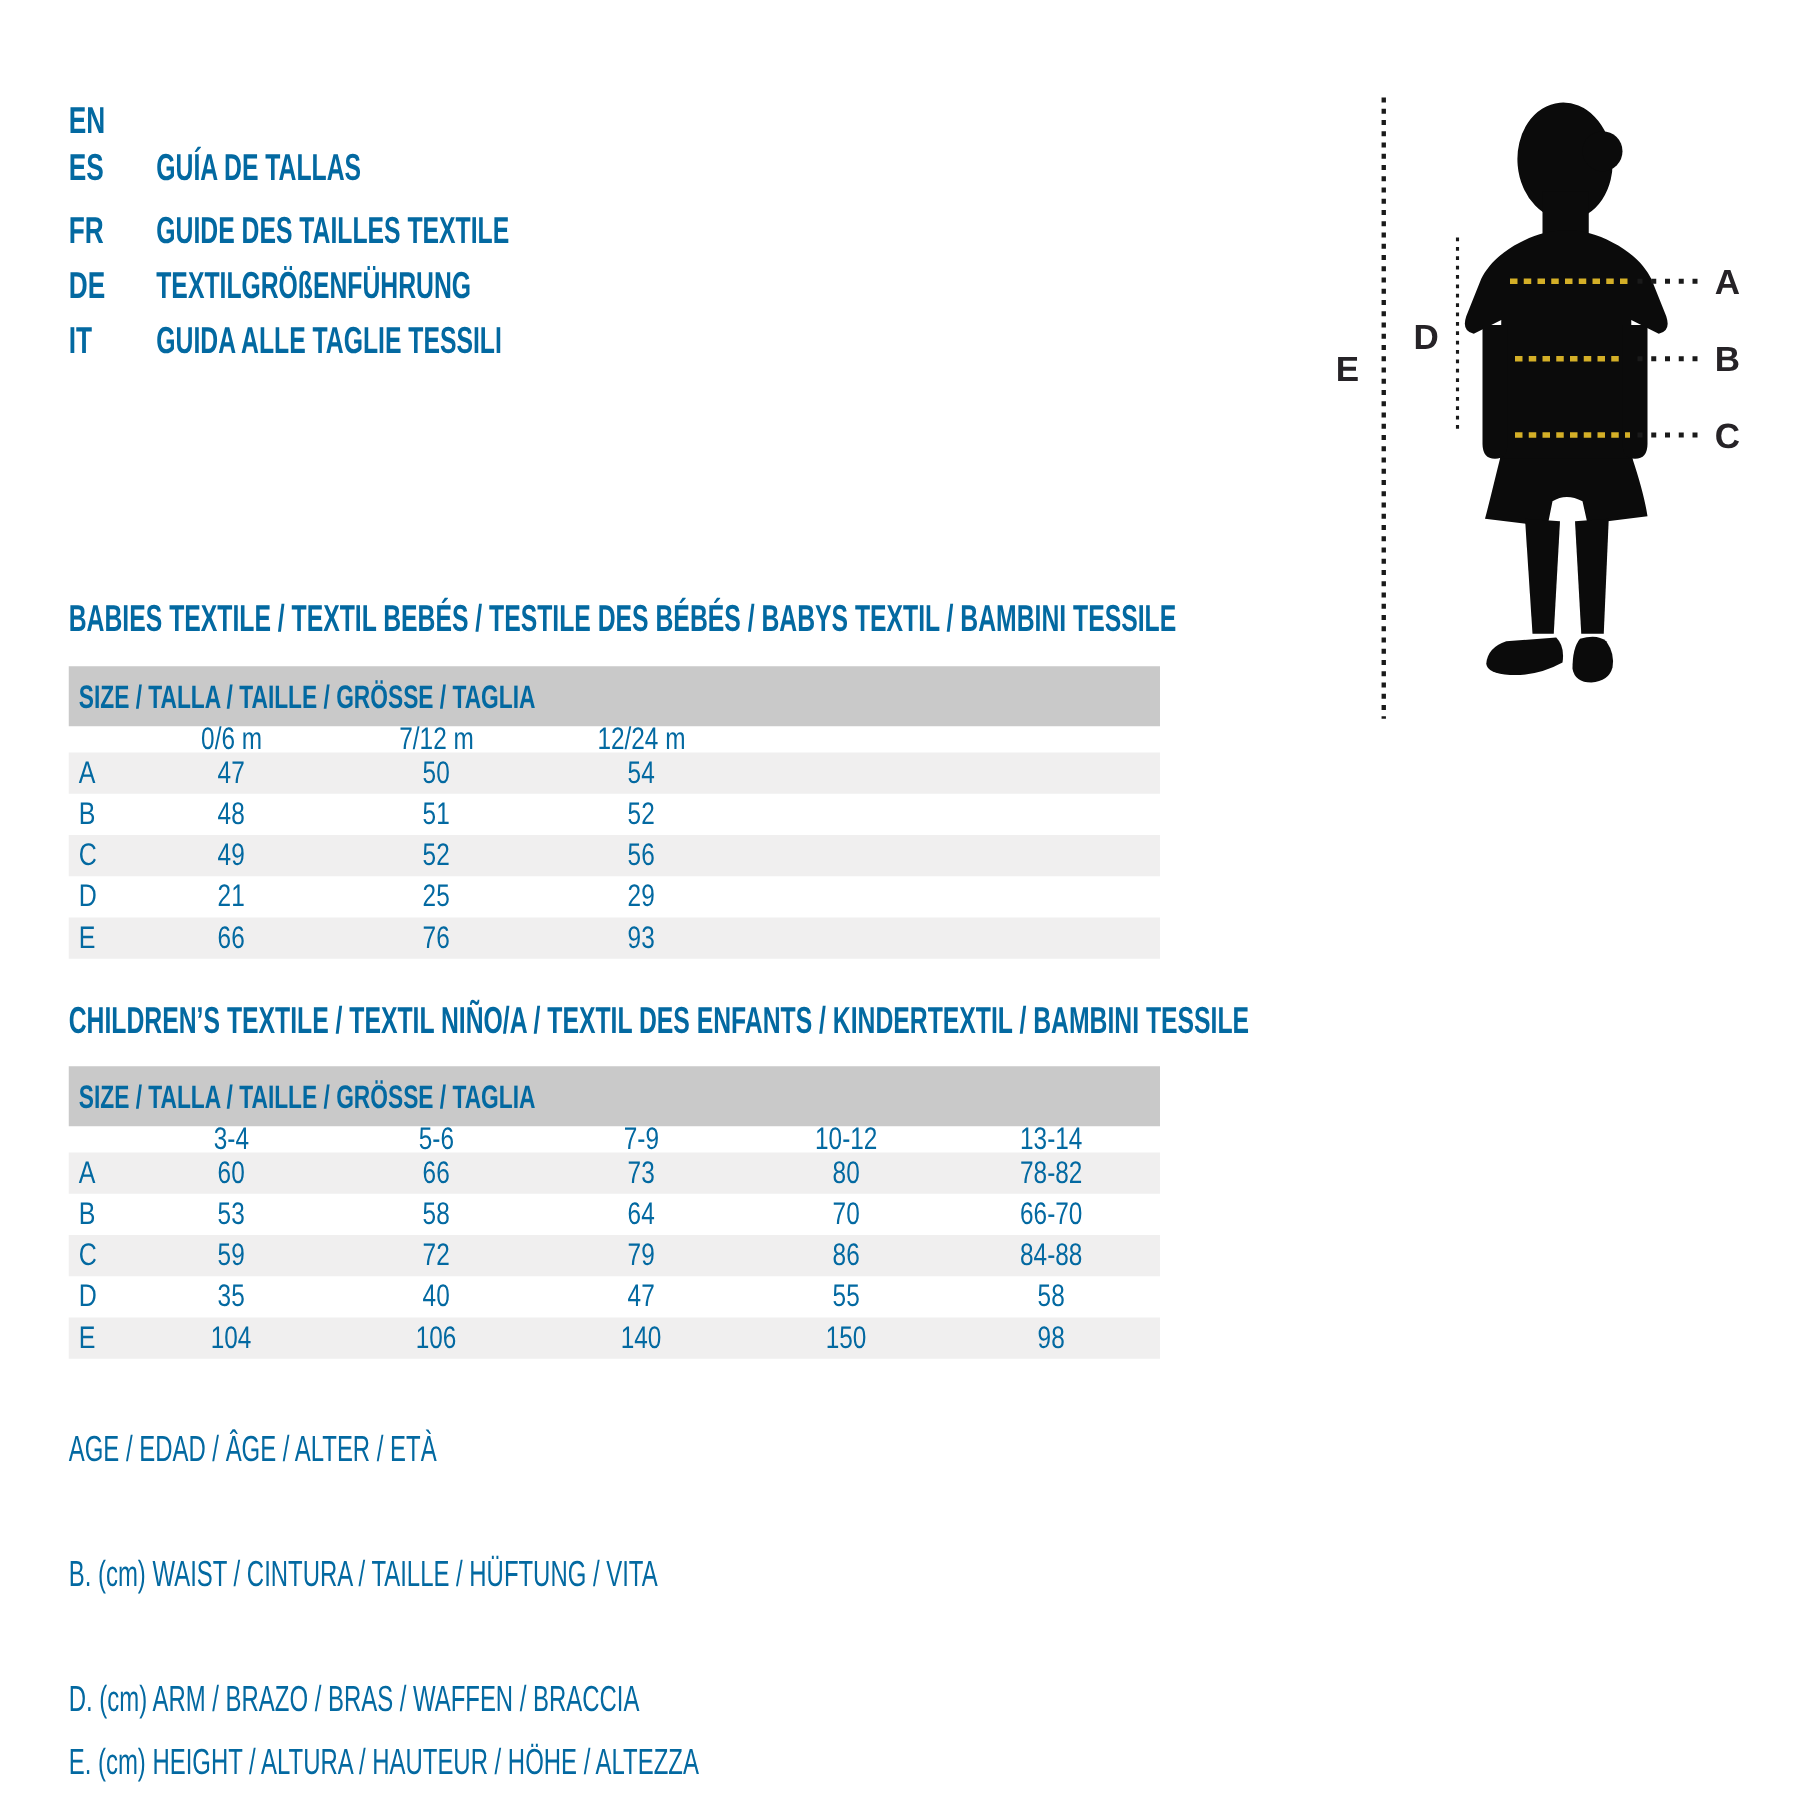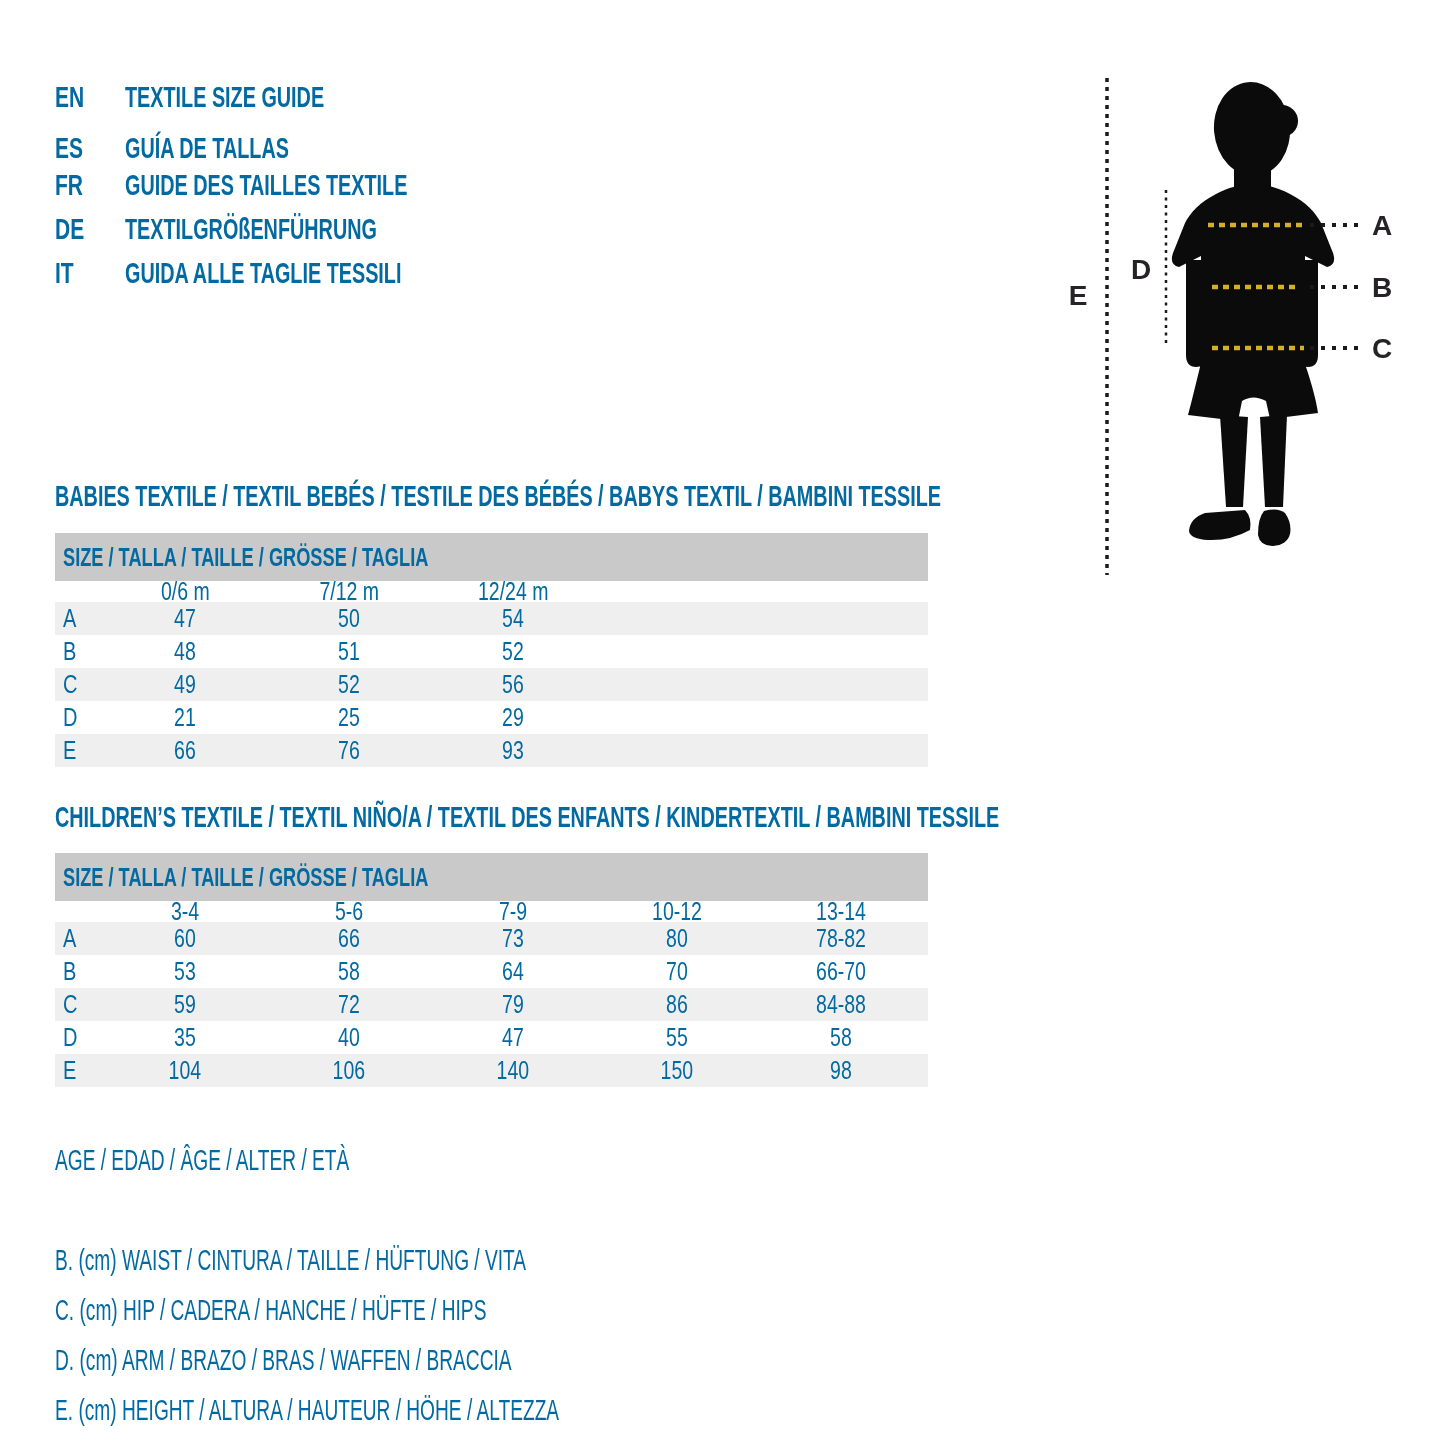--- a/index.html
+++ b/index.html
@@ -37,23 +37,22 @@
   
   .figure-wrap{position:absolute;left:1040px;top:55px;width:405px;height:545px;}
 </style>
 </head>
 <body>
 
 <div class="canvas">
 
   <div class="lang-row" style="top:75px">
     <div class="lang-code"><span class="cond">EN</span></div>
-    <div class="lang-title"><span class="condL">TEXTILE SIZE GUIDE</span></div>
-  </div>
-  <div class="lang-row" style="top:126px">
+  </div>
+  <div class="lang-row" style="top:113px">
     <div class="lang-code"><span class="cond">ES</span></div>
     <div class="lang-title"><span class="condL">GUÍA DE TALLAS</span></div>
   </div>
   <div class="lang-row" style="top:163px">
     <div class="lang-code"><span class="cond">FR</span></div>
     <div class="lang-title"><span class="condL">GUIDE DES TAILLES TEXTILE</span></div>
   </div>
   <div class="lang-row" style="top:207px">
     <div class="lang-code"><span class="cond">DE</span></div>
     <div class="lang-title"><span class="condL">TEXTILGRÖßENFÜHRUNG</span></div>
@@ -215,23 +214,20 @@
       <div class="cd"><span class="condC">98</span></div>
     </div>
   </div>
 
   <div class="legend-line" style="top:1142px">
       <span class="condL">AGE / EDAD / ÂGE / ALTER / ETÀ</span>
     </div>
   <div class="legend-line" style="top:1242px">
       <span class="condL">B. (cm) WAIST / CINTURA / TAILLE / HÜFTUNG / VITA</span>
     </div>
-  <div class="legend-line" style="top:1292px">
-      <span class="condL">C. (cm) HIP / CADERA / HANCHE / HÜFTE / HIPS</span>
-    </div>
   <div class="legend-line" style="top:1342px">
       <span class="condL">D. (cm) ARM / BRAZO / BRAS / WAFFEN / BRACCIA</span>
     </div>
   <div class="legend-line" style="top:1392px">
       <span class="condL">E. (cm) HEIGHT / ALTURA / HAUTEUR / HÖHE / ALTEZZA</span>
     </div>
 
 </div>
 
 </body></html>

